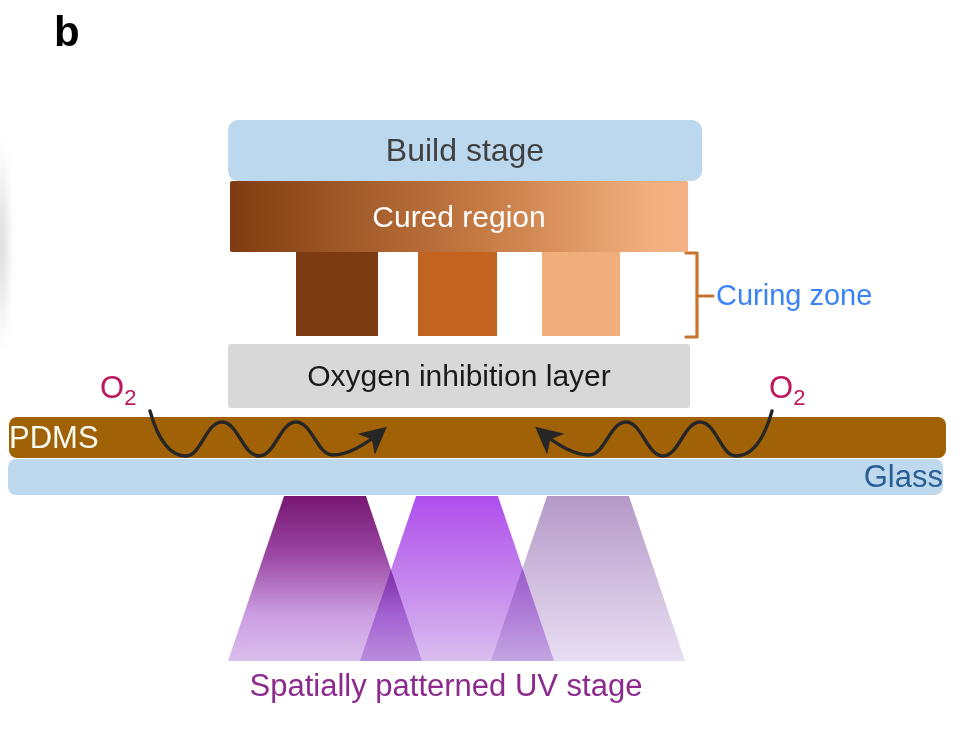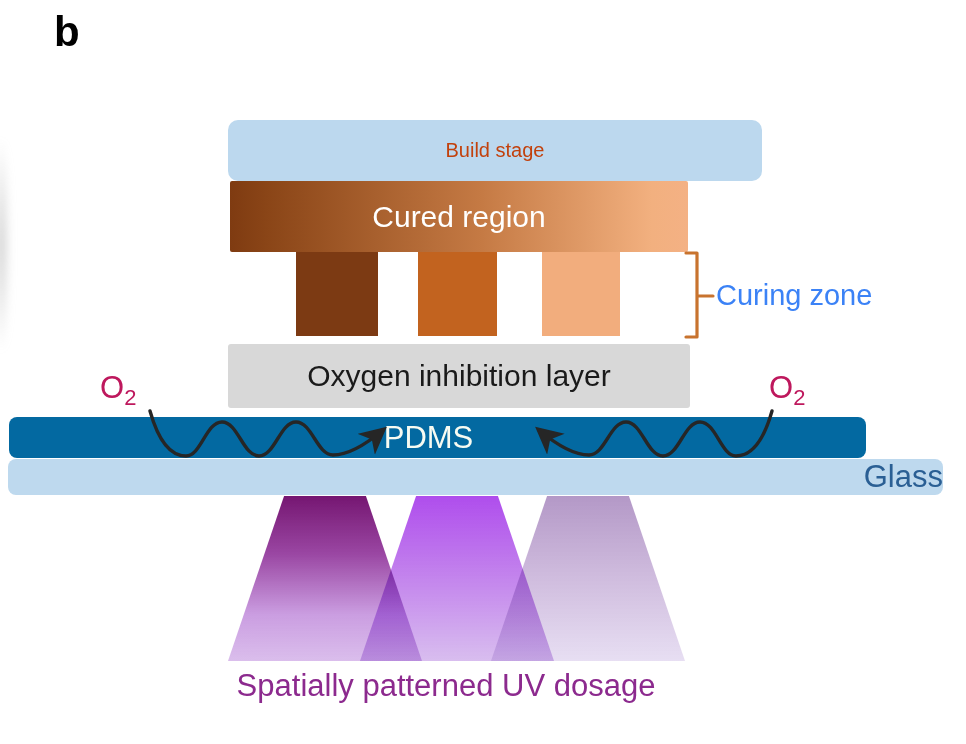--- a/index.html
+++ b/index.html
@@ -9,39 +9,39 @@
   }
   .abs{position:absolute;}
   .panel-label{left:54px; top:8px; font-size:42px; font-weight:bold; color:#000;}
   .edge-artifact{
     left:-8px; top:140px; width:18px; height:210px; border-radius:50%;
     background:radial-gradient(ellipse at center, rgba(120,120,120,0.35), rgba(160,160,160,0.12) 55%, rgba(255,255,255,0) 75%);
     filter:blur(4px);
   }
   .bar{display:flex; align-items:center; justify-content:center;}
   .build-stage{
-    left:228px; top:120px; width:534px; height:61px; border-radius:10px;
-    background:#bcd8ee; color:#c2410c; font-size:20px;
+    left:228px; top:120px; width:474px; height:61px; border-radius:10px;
+    background:#bcd8ee; color:#404040; font-size:32px;
   }
   .cured-region{
     left:230px; top:181px; width:458px; height:71px; border-radius:2px;
     background:linear-gradient(90deg,#7f3b11 0%, #8a4517 8%, #c57a44 55%, #f2b07f 92%, #f4b184 100%);
     color:#ffffff; font-size:30px;text-align:right;
   }
   .pillar{top:252px; height:84px;}
   .pillar-1{left:296px; width:82px;}
   .pillar-2{left:418px; width:79px;}
   .pillar-3{left:542px; width:78px;}
   .oxygen-layer{
     left:228px; top:344px; width:462px; height:64px; border-radius:3px;
     background:#d8d8d8; color:#1a1a1a; font-size:30px;
   }
   .pdms-bar{
-    left:9px; top:417px; width:857px; height:41px; border-radius:8px;
-    background:#0369a1; justify-content:center; padding-right:18px; box-sizing:border-box;
+    left:9px; top:417px; width:937px; height:41px; border-radius:8px;
+    background:#a16207; justify-content:flex-start; padding-right:18px; box-sizing:border-box;
     color:#f7fbf2; font-size:31px;
   }
   .glass-bar{
     left:8px; top:459px; width:935px; height:36px; border-radius:8px;
     background:#bed9ee; justify-content:flex-end; box-sizing:border-box;
     color:#2a5f94; font-size:31px;
   }
   .o2{font-size:31px; color:#be185d;}
   .o2 sub{font-size:22px;}
   .o2-left{left:100px; top:370px;}
@@ -96,21 +96,21 @@
   </div>
 
   <div class="abs o2 o2-left"><span>O</span><sub>2</sub></div>
 
   <div class="abs o2 o2-right"><span>O</span><sub>2</sub></div>
 
   <div class="abs cone cone-1"></div>
   <div class="abs cone cone-2"></div>
   <div class="abs cone cone-3"></div>
 
-  <div class="abs uv-label">Spatially patterned UV dosage</div>
+  <div class="abs uv-label">Spatially patterned UV stage</div>
 
   <svg class="abs svg-overlay" viewBox="0 0 966 744" xmlns="http://www.w3.org/2000/svg">
     <defs>
       <marker id="ah" markerWidth="9" markerHeight="9" refX="6.5" refY="4" orient="auto">
         <path d="M0,0 L8,4 L0,8 L2.2,4 Z" fill="#262626"></path>
       </marker>
     </defs>
 
     <path d="M150,411 C159,443 171,456 186,456 C201,456 206,422 222,422 C238,422 243,456 259,456 C275,456 280,422 296,422 C312,422 317,455 333,455 C347,455 364,446 383,430" fill="none" stroke="#262626" stroke-width="3.4" stroke-linecap="round" marker-end="url(#ah)"></path>
 

